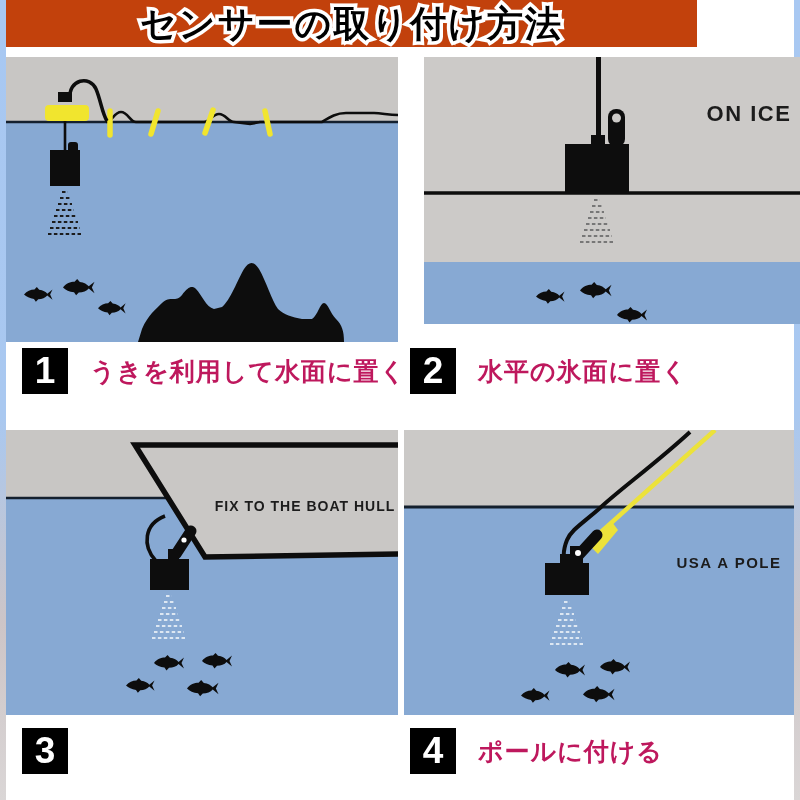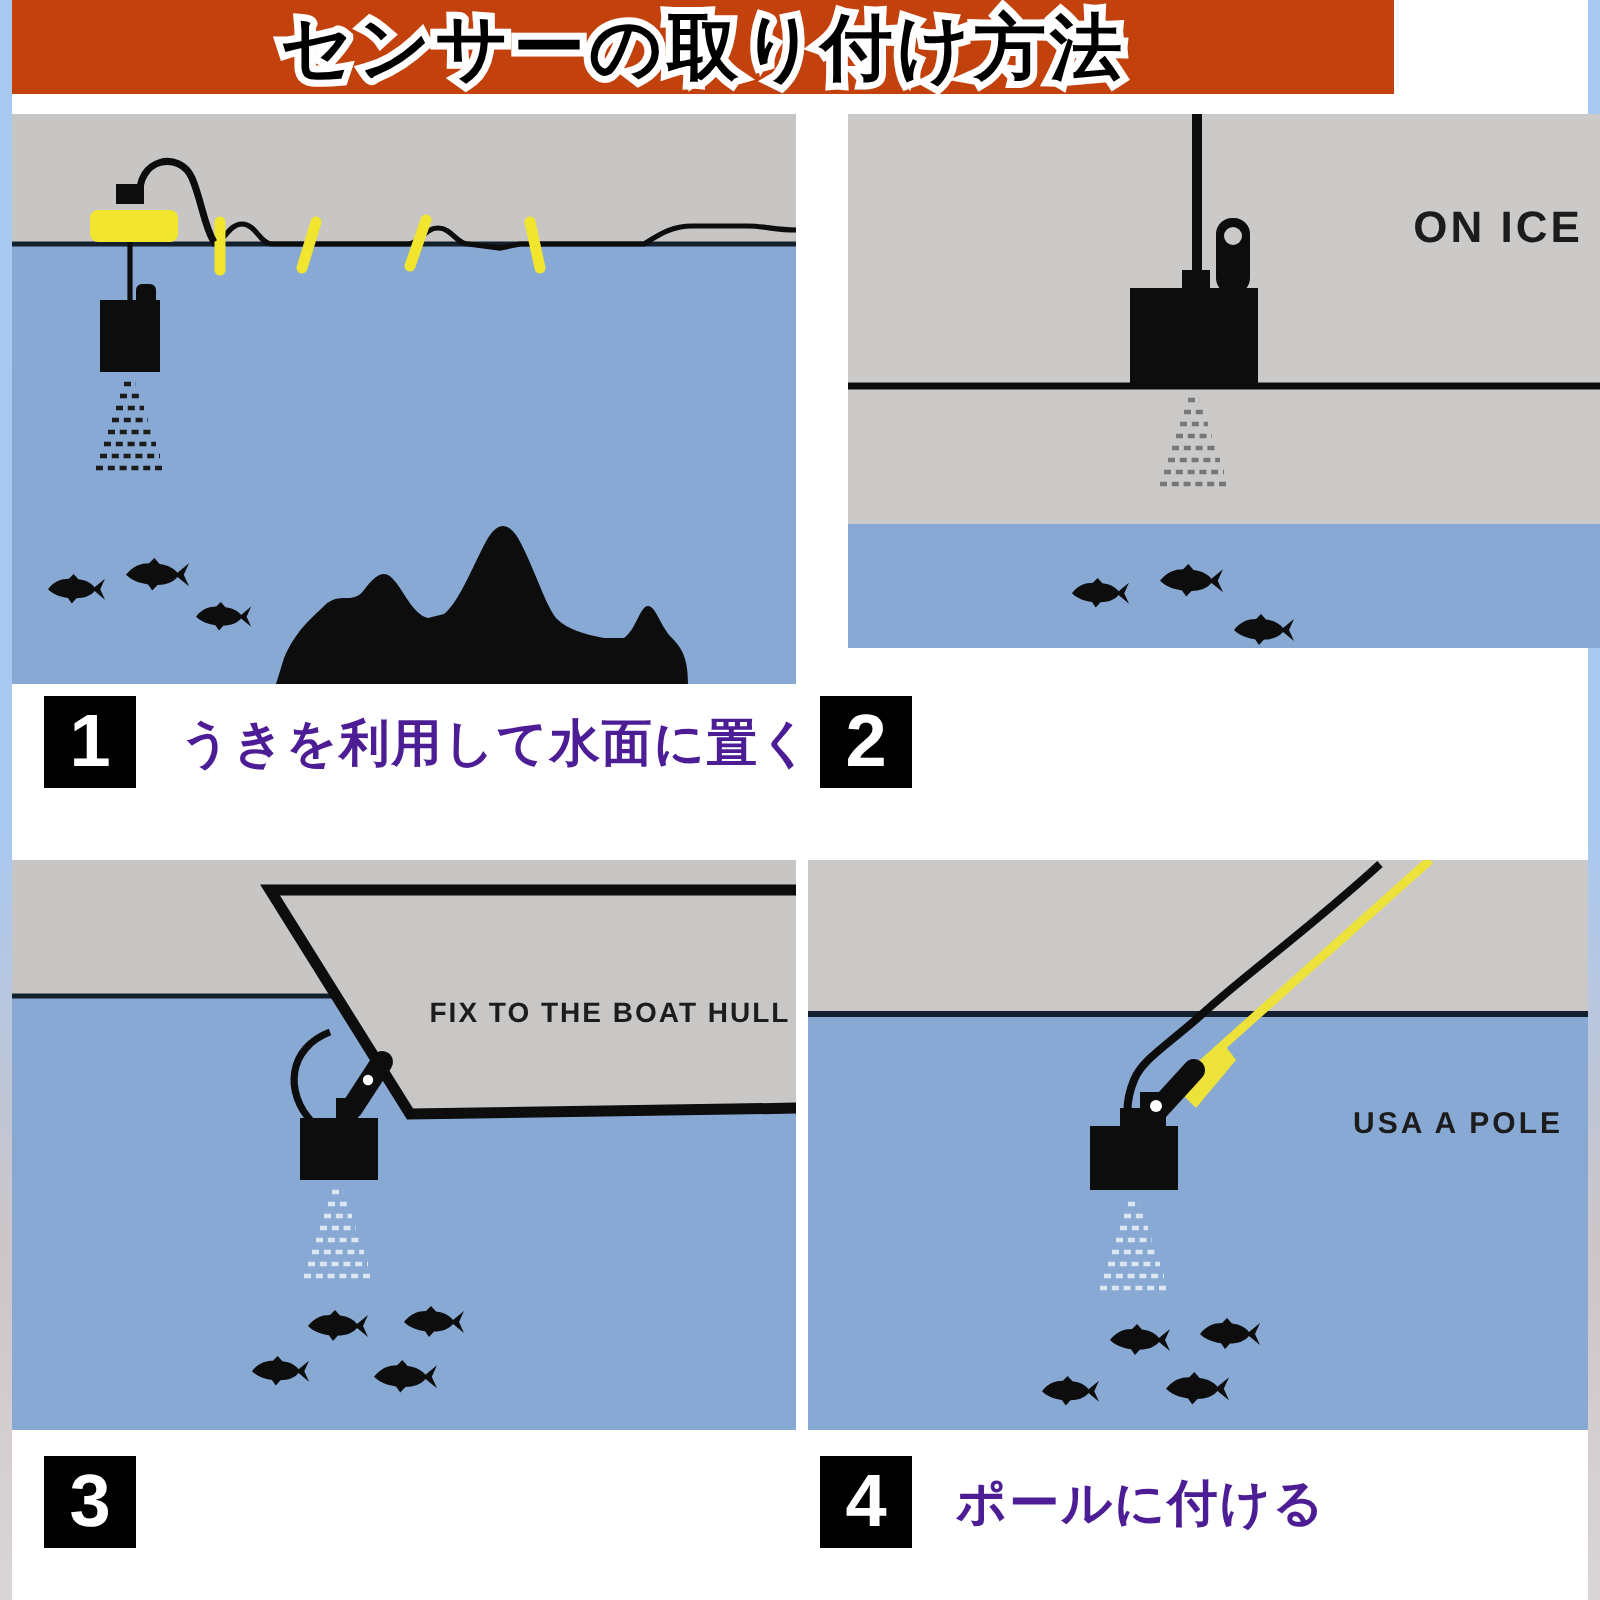--- a/index.html
+++ b/index.html
@@ -37,21 +37,21 @@
   .caption-row{position:absolute;left:6px;width:788px;background:#fff;
     display:flex;align-items:flex-start;}
   #row1{top:342px;height:88px;padding-top:6px;box-sizing:border-box;}
   #row2{top:715px;height:85px;padding-top:13px;box-sizing:border-box;}
   .caption-cell{width:394px;display:flex;align-items:center;box-sizing:border-box;}
   .caption-cell.c-left{padding-left:16px;}
   .caption-cell.c-right{padding-left:10px;}
   .num-badge{width:46px;height:46px;background:#000;color:#fff;flex:0 0 46px;
     display:flex;align-items:center;justify-content:center;
     font-size:37px;font-weight:bold;}
-  .caption-text{margin-left:22px;font-size:25px;font-weight:600;color:#4c1d95;
+  .caption-text{margin-left:22px;font-size:25px;font-weight:600;color:#be185d;
     letter-spacing:1px;white-space:nowrap;}
 </style>
 </head>
 <body>
 
 <svg width="0" height="0" style="position:absolute">
   <defs>
     <symbol id="fish" overflow="visible">
       <path fill="#0d0d0d" d="M0,8 C3,4 7,2.5 11,2.5 L13.5,0 L16,2.8 C20,3.2 23,5 24.5,7 L30,2.5 L27.5,8 L30,13.5 L24.5,9 C22.5,11.5 19,12.8 15,12.8 L12.5,15.5 L10.5,12.6 C6,12 2.5,10.5 0,8 Z"></path>
     </symbol>
@@ -132,20 +132,21 @@
   <span class="panel-label" id="lbl2">ON ICE</span>
 </div>
 
 <div class="caption-row" id="row1">
   <div class="caption-cell c-left">
     <div class="num-badge">1</div>
     <div class="caption-text">うきを利用して水面に置く</div>
   </div>
   <div class="caption-cell c-right">
     <div class="num-badge">2</div>
+    <div class="caption-text">水平の氷面に置く</div>
   </div>
 </div>
 
 <div class="panel" id="p3">
   <svg width="392" height="285" viewBox="0 0 392 285">
     <rect x="0" y="0" width="392" height="69" fill="#c8c6c4"></rect>
     <rect x="0" y="67" width="392" height="218" fill="#87a9d3"></rect>
     <line x1="0" y1="68" x2="166" y2="68" stroke="#14202e" stroke-width="2.6"></line>
     <path d="M129,15 L396,15 L396,124 L199,127 Z" fill="#c9c7c5" stroke="#0d0d0d" stroke-width="5.5" stroke-linejoin="miter"></path>
     <path d="M159,86 C138,94 136,116 150,131" fill="none" stroke="#0d0d0d" stroke-width="3.6"></path>

